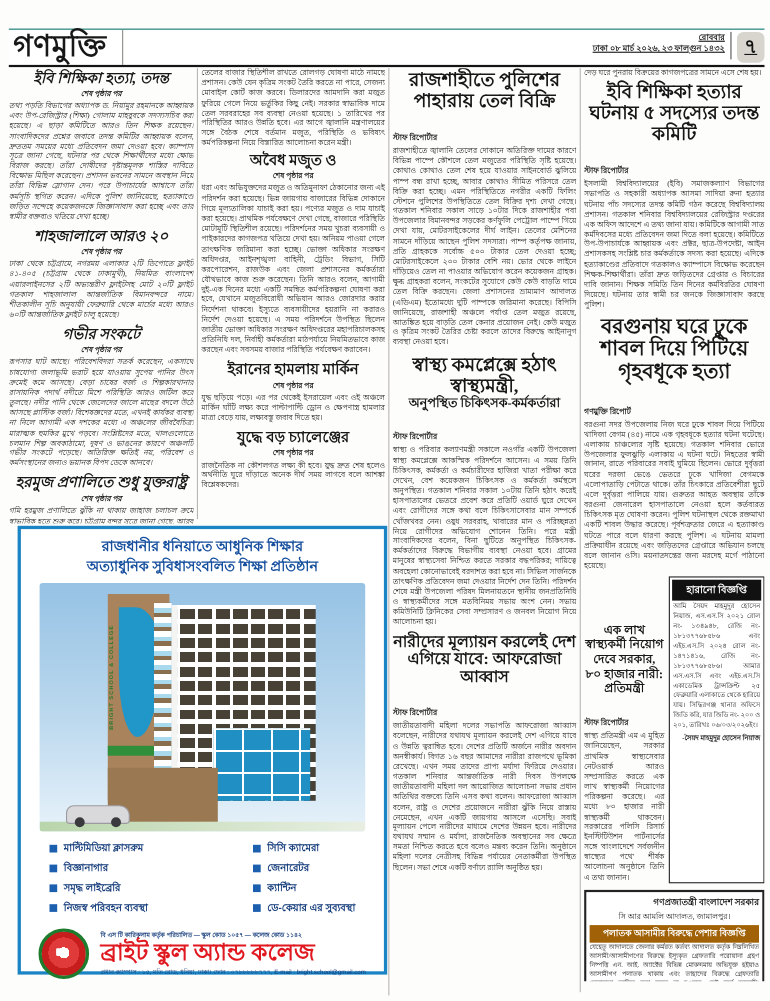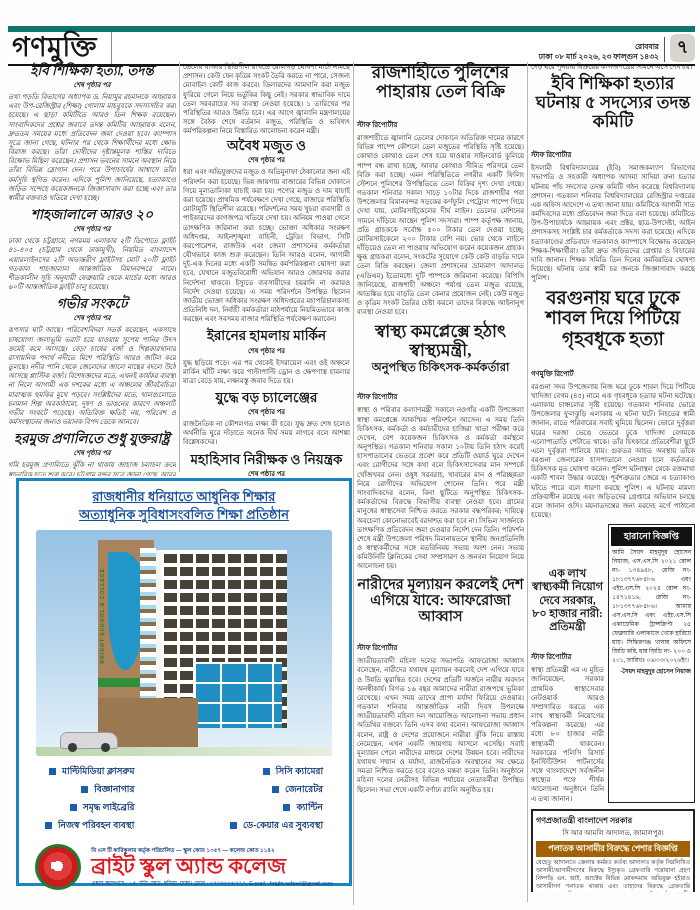--- a/index.html
+++ b/index.html
@@ -4,32 +4,32 @@
 <style>
   html,body{margin:0;padding:0;}
   body{
     width:700px;height:910px;position:relative;background:#fdfdfc;
     font-family:"Liberation Serif","DejaVu Serif",serif;color:#171717;
     overflow:hidden;
   }
   
   .page-header{
     position:absolute;left:8px;right:5px;top:26px;height:32px;
-    border-top:6px solid #0f766e;border-bottom:2.5px solid #141414;
+    border-top:1px solid #0f766e;border-bottom:2.5px solid #141414;
     display:flex;align-items:center;background:#fff;
   }
   .masthead{
     font-size:27px;font-weight:bold;letter-spacing:.5px;line-height:30px;
     padding:0 14px 2px 4px;border-right:1px solid #8b8b87;white-space:nowrap;
   }
   .section-title{
     position:absolute;left:0;right:0;text-align:center;
     font-size:13px;font-weight:bold;pointer-events:none;
   }
-  .header-right{margin-left:auto;display:flex;align-items:flex-end;gap:5px;}
+  .header-right{margin-left:auto;display:flex;align-items:flex-start;gap:5px;text-decoration:underline;}
   .dateline{text-align:right;font-size:7.5px;line-height:1.35;font-weight:bold;color:#222;}
   .pg-sep{width:1px;height:25px;background:#555;}
   .pg-tab{
     width:25px;height:28px;background:#d8d5cf;border-radius:6px;
     display:flex;align-items:center;justify-content:center;
     font-size:18px;font-weight:bold;color:#111;
   }
   
   .col{position:absolute;top:62px;overflow:hidden;}
   #col1{left:8px;width:168px;height:414px;font-style:italic;}
@@ -52,21 +52,21 @@
   .byline{font-size:7px;font-weight:bold;margin:18px 0 2px;}
   .body{font-size:6.9px;line-height:1.33;text-align:justify;color:#1d1d1d;}
   .lead-in{font-size:6.9px;line-height:1.33;text-align:justify;color:#1d1d1d;margin-bottom:3px;}
 
   
   .ad{
     position:absolute;left:16px;top:478px;width:336px;height:408px;
     border:3px solid #1b84c4;background:#fff;box-sizing:border-box;
     padding:7px 10px 6px;
   }
-  .ad-h{color:#164f9e;font-weight:bold;text-align:center;font-size:13px;line-height:1.35;text-decoration:underline;}
+  .ad-h{color:#164f9e;font-weight:bold;text-align:center;font-size:13px;line-height:1.35;}
   .scene{
     margin:7px auto 5px;width:296px;height:226px;position:relative;overflow:hidden;
     background:linear-gradient(180deg,#96c2e4 0%,#bcd9ee 55%,#e7f2fa 100%);
     border-radius:3px;
   }
   .b-left{position:absolute;left:62px;top:10px;width:56px;height:188px;background:#a8835c;}
   .b-blob{position:absolute;left:10px;top:12px;width:38px;height:118px;background:#2196c9;
           border-radius:0 60% 55% 45% / 0 35% 65% 50%;}
   .b-label{position:absolute;left:1px;top:28px;writing-mode:vertical-rl;transform:rotate(180deg);
            font-size:5px;color:#2d7a2d;font-weight:bold;letter-spacing:1px;
@@ -87,42 +87,42 @@
   .b-base{position:absolute;left:62px;top:168px;width:100px;height:50px;background:#9a7851;}
   .ground{position:absolute;bottom:0;left:0;right:0;height:9px;
           background:linear-gradient(90deg,#b9d5ab,#e8efe2);}
   .car{position:absolute;left:24px;bottom:7px;width:56px;height:15px;background:#d9d9db;
        border-radius:7px 9px 3px 3px;border:1px solid #9a9aa0;}
   .car:before,.car:after{content:"";position:absolute;bottom:-4px;width:9px;height:9px;
        border-radius:50%;background:#3a3a3e;}
   .car:before{left:7px;} .car:after{right:7px;}
   .features{display:flex;justify-content:space-between;margin:2px 16px 0;}
   .feat{font-size:9px;font-weight:bold;color:#123a7a;margin:3px 0;display:flex;align-items:center;
-        font-family:"Liberation Sans",sans-serif;justify-content:flex-end;}
+        font-family:"Liberation Sans",sans-serif;}
   .sq{width:7px;height:7px;background:#1b5fae;margin-right:6px;flex-shrink:0;}
   .logo-row{display:flex;align-items:center;justify-content:center;gap:10px;margin-top:8px;}
   .emblem{width:40px;height:40px;border-radius:50%;border:3px solid #1e7c2f;position:relative;
           background:radial-gradient(circle at 50% 48%,#ffffff 0 5px,#e03a3a 5px 14px,#c81d1d 14px);}
   .emblem:after{content:"";position:absolute;left:13px;top:15px;width:11px;height:7px;
           background:#fff;border-radius:1px;}
   .school-block{text-align:left;}
   .school-top{font-size:5.6px;color:#123a7a;font-weight:bold;font-family:"Liberation Sans",sans-serif;}
   .school-name{font-size:21px;font-weight:bold;color:#e01820;line-height:1.05;}
   .school-addr{font-size:5.6px;color:#123a7a;margin-top:2px;font-family:"Liberation Sans",sans-serif;}
 
   
   .split{display:flex;gap:4px;}
   .split-left{flex:1;min-width:0;}
   .lost{width:87px;flex-shrink:0;border:1.5px solid #222;padding:2px;box-sizing:border-box;background:#fff;}
   .lost-title{background:#111;color:#fff;font-weight:bold;text-align:center;font-size:9px;padding:2px 0;}
   .lost-body{font-size:6px;line-height:1.5;text-align:justify;padding:2px 1px 1px;}
   .lost-sign{font-size:6px;text-align:right;font-weight:bold;padding:0 1px 1px;}
 
   .court{border:2px solid #222;margin-top:6px;padding:3px 3px 2px;background:#fff;}
-  .court-h1{text-align:left;font-weight:bold;font-size:8px;}
+  .court-h1{text-align:right;font-weight:bold;font-size:8px;}
   .court-h2{text-align:center;font-size:7px;margin:0 0 2px;}
   .court-title{background:#a16207;color:#fff;text-align:center;font-weight:bold;font-size:8.2px;padding:1.5px 0;}
   .court-body{font-size:5.8px;line-height:1.38;text-align:justify;margin:2px 0;}
   .order{text-align:left;font-weight:bold;font-size:7px;margin:1px 0 2px;}
   table.court-t{width:100%;border-collapse:collapse;font-size:5.4px;line-height:1.32;table-layout:fixed;}
   .court-t th,.court-t td{border:1px solid #333;padding:1.5px;vertical-align:top;text-align:left;
       word-wrap:break-word;}
   .court-t th{text-align:center;font-weight:bold;}
   .cw1{width:45%;} .cw2{width:33%;} .cw3{width:22%;}
 </style>
@@ -178,25 +178,20 @@
   </div>
   <div class="article">
     <div class="hl hl-md">ইরানের হামলায় মার্কিন</div>
     <div class="cont">শেষ পৃষ্ঠার পর</div>
     <div class="body">যুদ্ধ ছড়িয়ে পড়ে। এর পর থেকেই ইসরায়েল এবং ওই অঞ্চলে মার্কিন ঘাঁটি লক্ষ্য করে পাল্টাপাল্টি ড্রোন ও ক্ষেপণাস্ত্র হামলার মাত্রা বেড়ে যায়, লক্ষ্যবস্তু জবাব দিতে হয়।</div>
   </div>
   <div class="article">
     <div class="hl hl-md">যুদ্ধে বড় চ্যালেঞ্জের</div>
     <div class="cont">শেষ পৃষ্ঠার পর</div>
     <div class="body">রাজনৈতিক না কৌশলগত লক্ষ্য কী হবে। যুদ্ধ দ্রুত শেষ হলেও অর্থনীতি ঘুরে দাঁড়াতে অনেক দীর্ঘ সময় লাগবে বলে আশঙ্কা বিশ্লেষকদের।</div>
-  </div>
-  <div class="article">
-    <div class="hl hl-md">মহাহিসাব নিরীক্ষক ও নিয়ন্ত্রক</div>
-    <div class="cont">শেষ পৃষ্ঠার পর</div>
-
   </div>
 
 </div>
 
 <div class="ad">
   <div class="ad-h">রাজধানীর ধনিয়াতে আধুনিক শিক্ষার</div>
   <div class="ad-h">অত্যাধুনিক সুবিধাসংবলিত শিক্ষা প্রতিষ্ঠান</div>
   <div class="scene">
     <div class="b-left">
       <div class="b-blob"></div>

